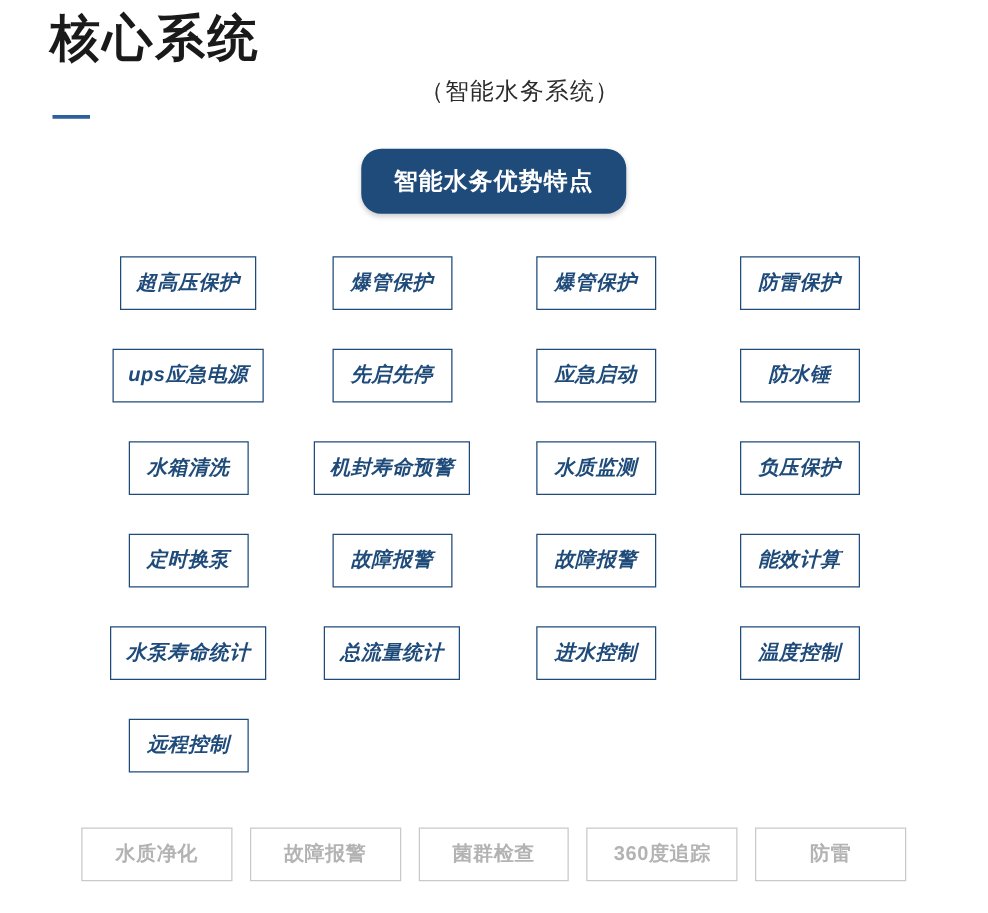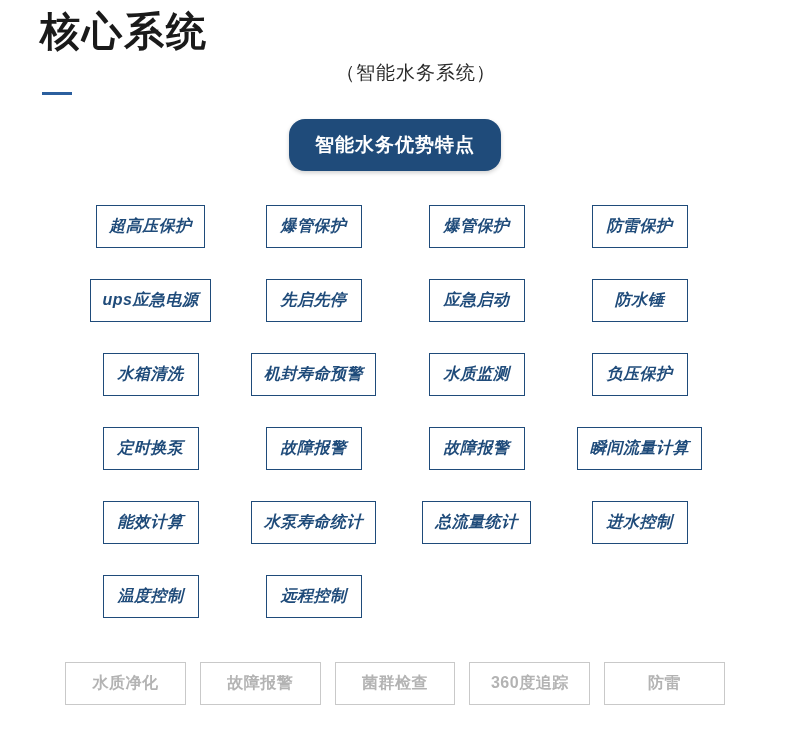--- a/index.html
+++ b/index.html
@@ -168,23 +168,20 @@
         <div class="chip">定时换泵</div>
       </div>
     <div class="cell">
         <div class="chip">故障报警</div>
       </div>
     <div class="cell">
         <div class="chip">故障报警</div>
       </div>
 
     <div class="cell">
-        <div class="chip">瞬间流量计算</div>
-      </div>
-    <div class="cell">
         <div class="chip">能效计算</div>
       </div>
     <div class="cell">
         <div class="chip">水泵寿命统计</div>
       </div>
     <div class="cell">
         <div class="chip">总流量统计</div>
       </div>
 
     <div class="cell">

